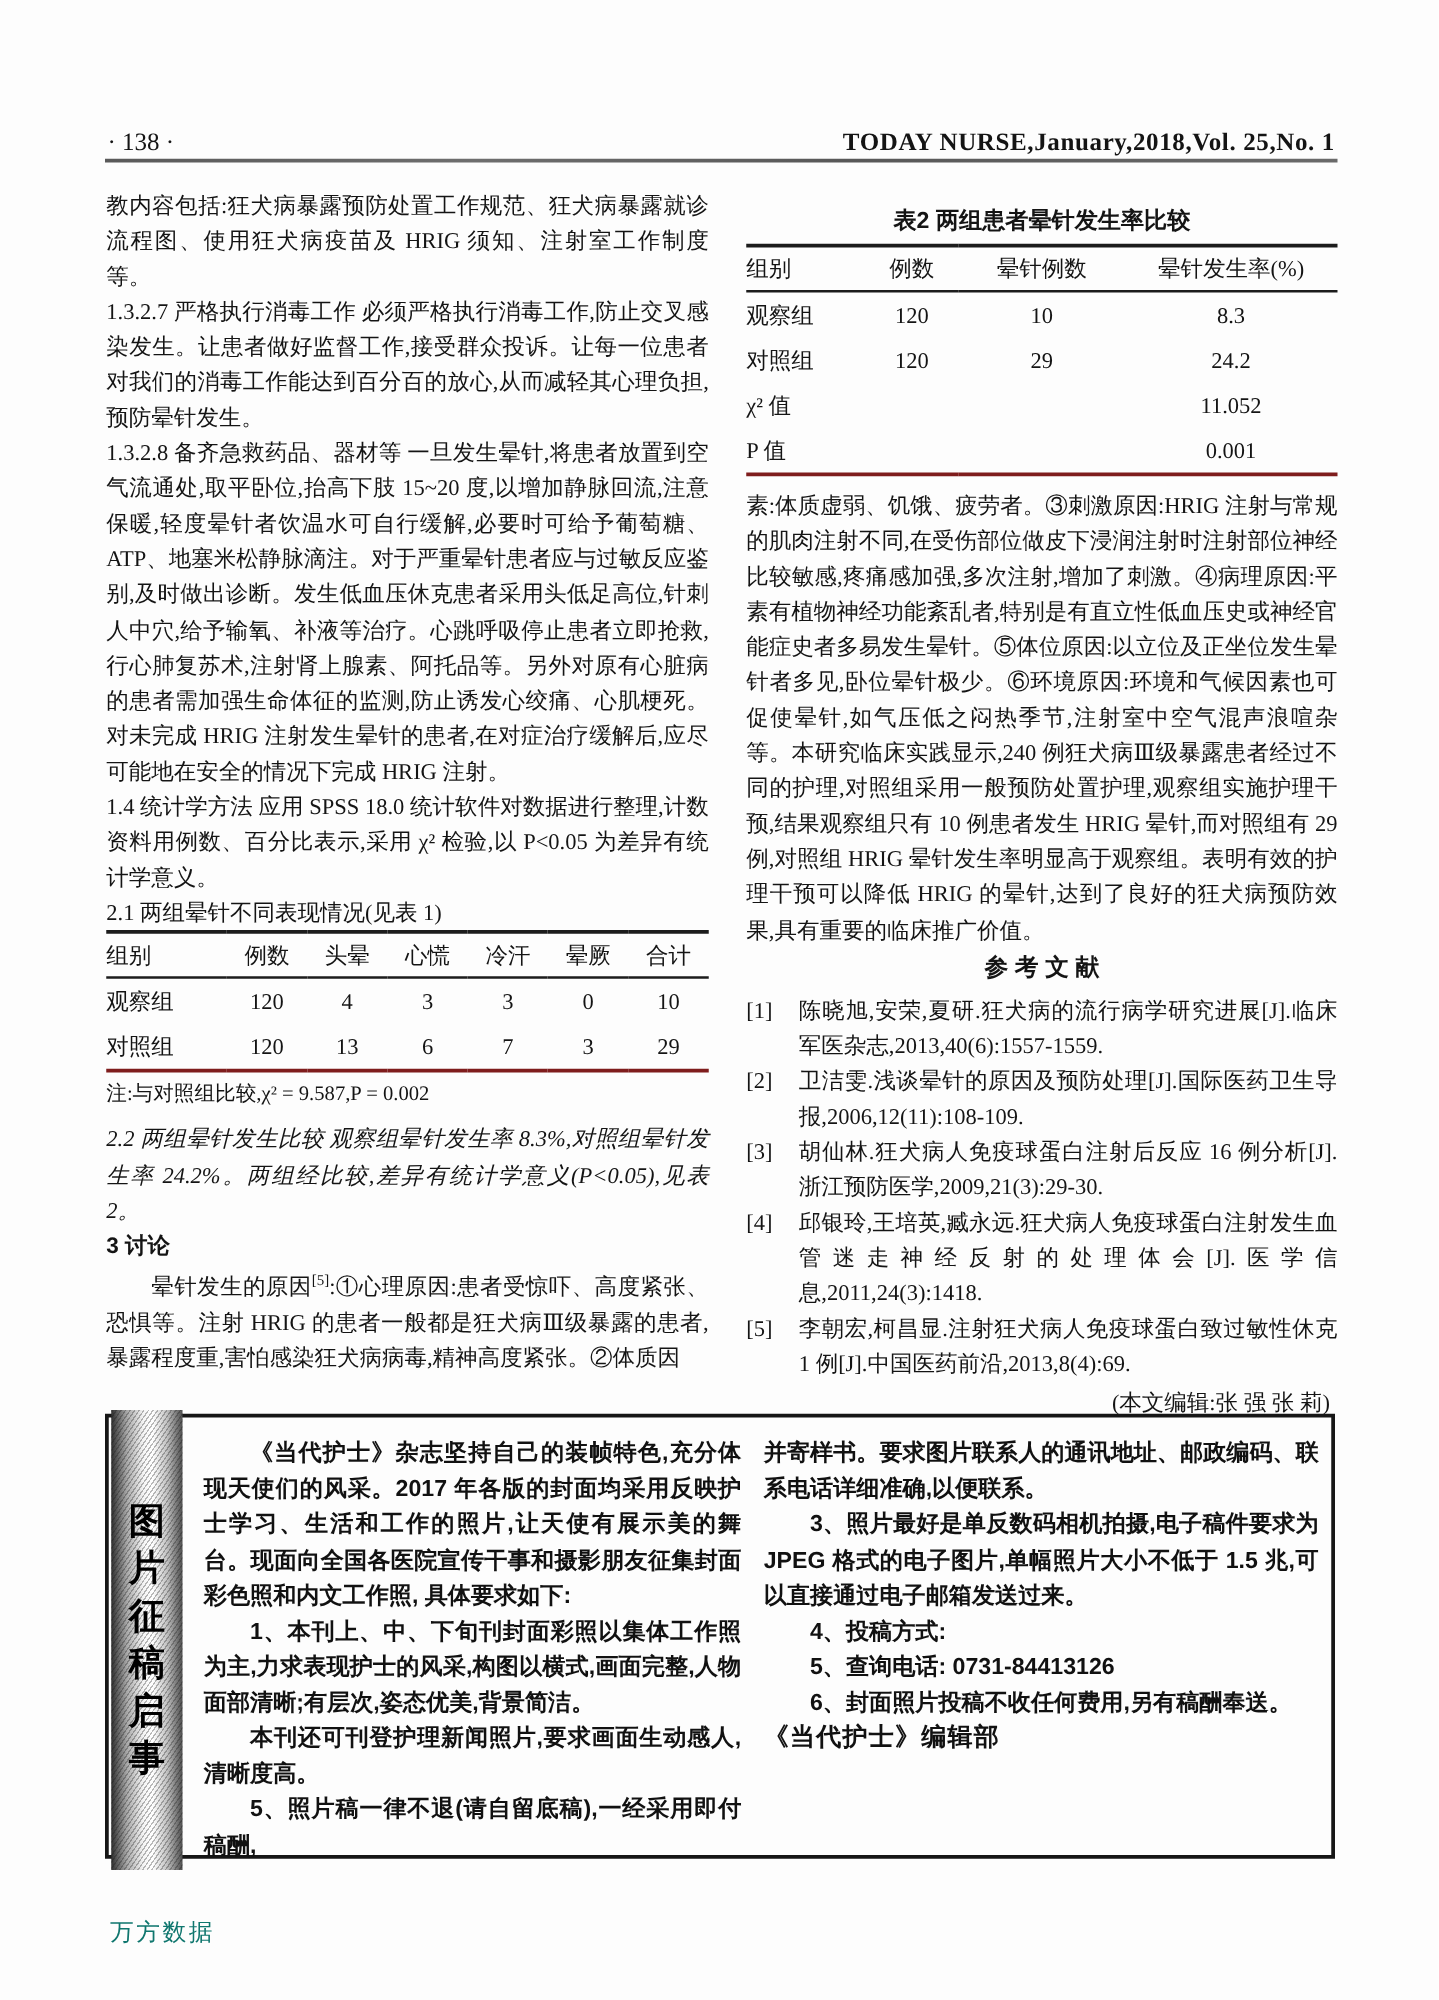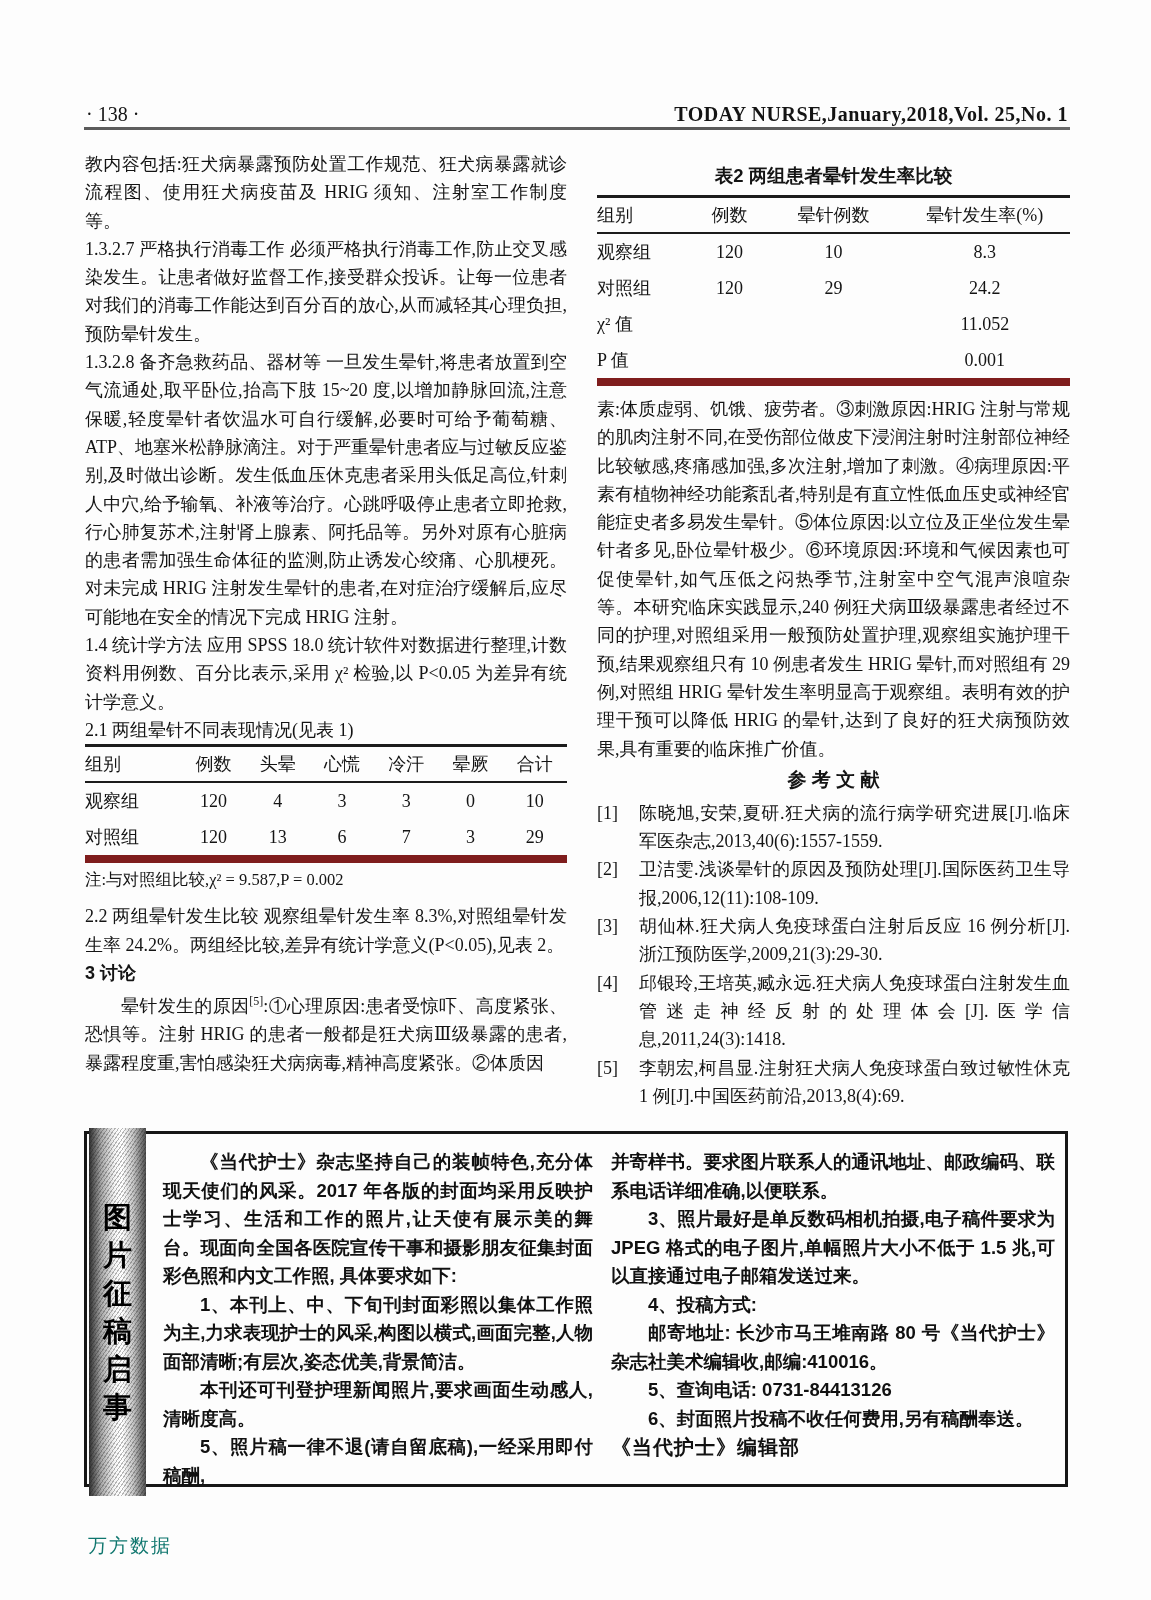--- a/index.html
+++ b/index.html
@@ -27,26 +27,26 @@
   .col p { margin:0; font-size:18px; line-height:28.3px; text-align:justify; }
   .hb { font-family:"Liberation Sans","DejaVu Sans",sans-serif; font-weight:bold; }
   .indent { text-indent:2em; }
   sup { font-size:12px; }
   
   .tbl-title {
     text-align:center; font-family:"Liberation Sans","DejaVu Sans",sans-serif;
     font-weight:bold; font-size:18.5px; line-height:26px; margin:4px 0 2px;
   }
   .t2-title { margin:13px 0 6px; }
-  table { width:100%; border-collapse:collapse; border-top:3px solid #1c1c1c; border-bottom:8px solid #7f1d1d; }
+  table { width:100%; border-collapse:collapse; border-top:3px solid #1c1c1c; border-bottom:3px solid #7f1d1d; }
   thead th { border-bottom:2px solid #1c1c1c; font-weight:normal; font-size:18px; padding:5px 0; }
   tbody td { font-size:18px; padding:6px 0; }
   .cl { text-align:left; } .cc { text-align:center; }
   .note { font-size:16.5px !important; line-height:24px !important; margin:5px 0 10px !important; }
-  .after-note { margin-top:0 !important; }
+  .after-note { margin-top:0 !important;font-style:italic; }
   
   .ref-heading {
     text-align:center; font-family:"Liberation Sans","DejaVu Sans",sans-serif;
     font-weight:bold; font-size:19px; line-height:28px; margin:3px 0 5px;
   }
   .ref { display:flex; font-size:18px; line-height:28.3px; }
   .ref-num { flex:none; width:42px; }
   .ref-text { flex:1; text-align:justify; }
   .editors { text-align:right !important; padding-right:6px; margin-top:3px !important; }
   
@@ -204,20 +204,21 @@
     </div>
     <div class="ref">
       <span class="ref-num">[4]</span>
       <span class="ref-text">邱银玲,王培英,臧永远.狂犬病人免疫球蛋白注射发生血管迷走神经反射的处理体会[J].医学信息,2011,24(3):1418.</span>
     </div>
     <div class="ref">
       <span class="ref-num">[5]</span>
       <span class="ref-text">李朝宏,柯昌显.注射狂犬病人免疫球蛋白致过敏性休克 1 例[J].中国医药前沿,2013,8(4):69.</span>
     </div>
 
+    <p class="editors">(本文编辑:张  强  张  莉)</p>
   </div>
 
   <div class="notice-box">
     <div class="banner">
       <span class="bchar">图</span>
       <span class="bchar">片</span>
       <span class="bchar">征</span>
       <span class="bchar">稿</span>
       <span class="bchar">启</span>
       <span class="bchar">事</span>
@@ -227,21 +228,20 @@
       <p class="indent">《当代护士》杂志坚持自己的装帧特色,充分体现天使们的风采。2017 年各版的封面均采用反映护士学习、生活和工作的照片,让天使有展示美的舞台。现面向全国各医院宣传干事和摄影朋友征集封面彩色照和内文工作照, 具体要求如下:</p>
       <p class="indent">1、本刊上、中、下旬刊封面彩照以集体工作照为主,力求表现护士的风采,构图以横式,画面完整,人物面部清晰;有层次,姿态优美,背景简洁。</p>
       <p class="indent">本刊还可刊登护理新闻照片,要求画面生动感人,清晰度高。</p>
       <p class="indent">5、照片稿一律不退(请自留底稿),一经采用即付稿酬,</p>
     </div>
 
     <div class="notice-col notice-col-right">
       <p>并寄样书。要求图片联系人的通讯地址、邮政编码、联系电话详细准确,以便联系。</p>
       <p class="indent">3、照片最好是单反数码相机拍摄,电子稿件要求为 JPEG 格式的电子图片,单幅照片大小不低于 1.5 兆,可以直接通过电子邮箱发送过来。</p>
       <p class="indent">4、投稿方式:</p>
-      <p class="indent">邮寄地址: 长沙市马王堆南路 80 号《当代护士》杂志社美术编辑收,邮编:410016。</p>
       <p class="indent">5、查询电话: 0731-84413126</p>
       <p class="indent">6、封面照片投稿不收任何费用,另有稿酬奉送。</p>
       <p class="signature">《当代护士》编辑部</p>
     </div>
   </div>
 
   <div class="watermark">万方数据</div>
 
 </div>
 

